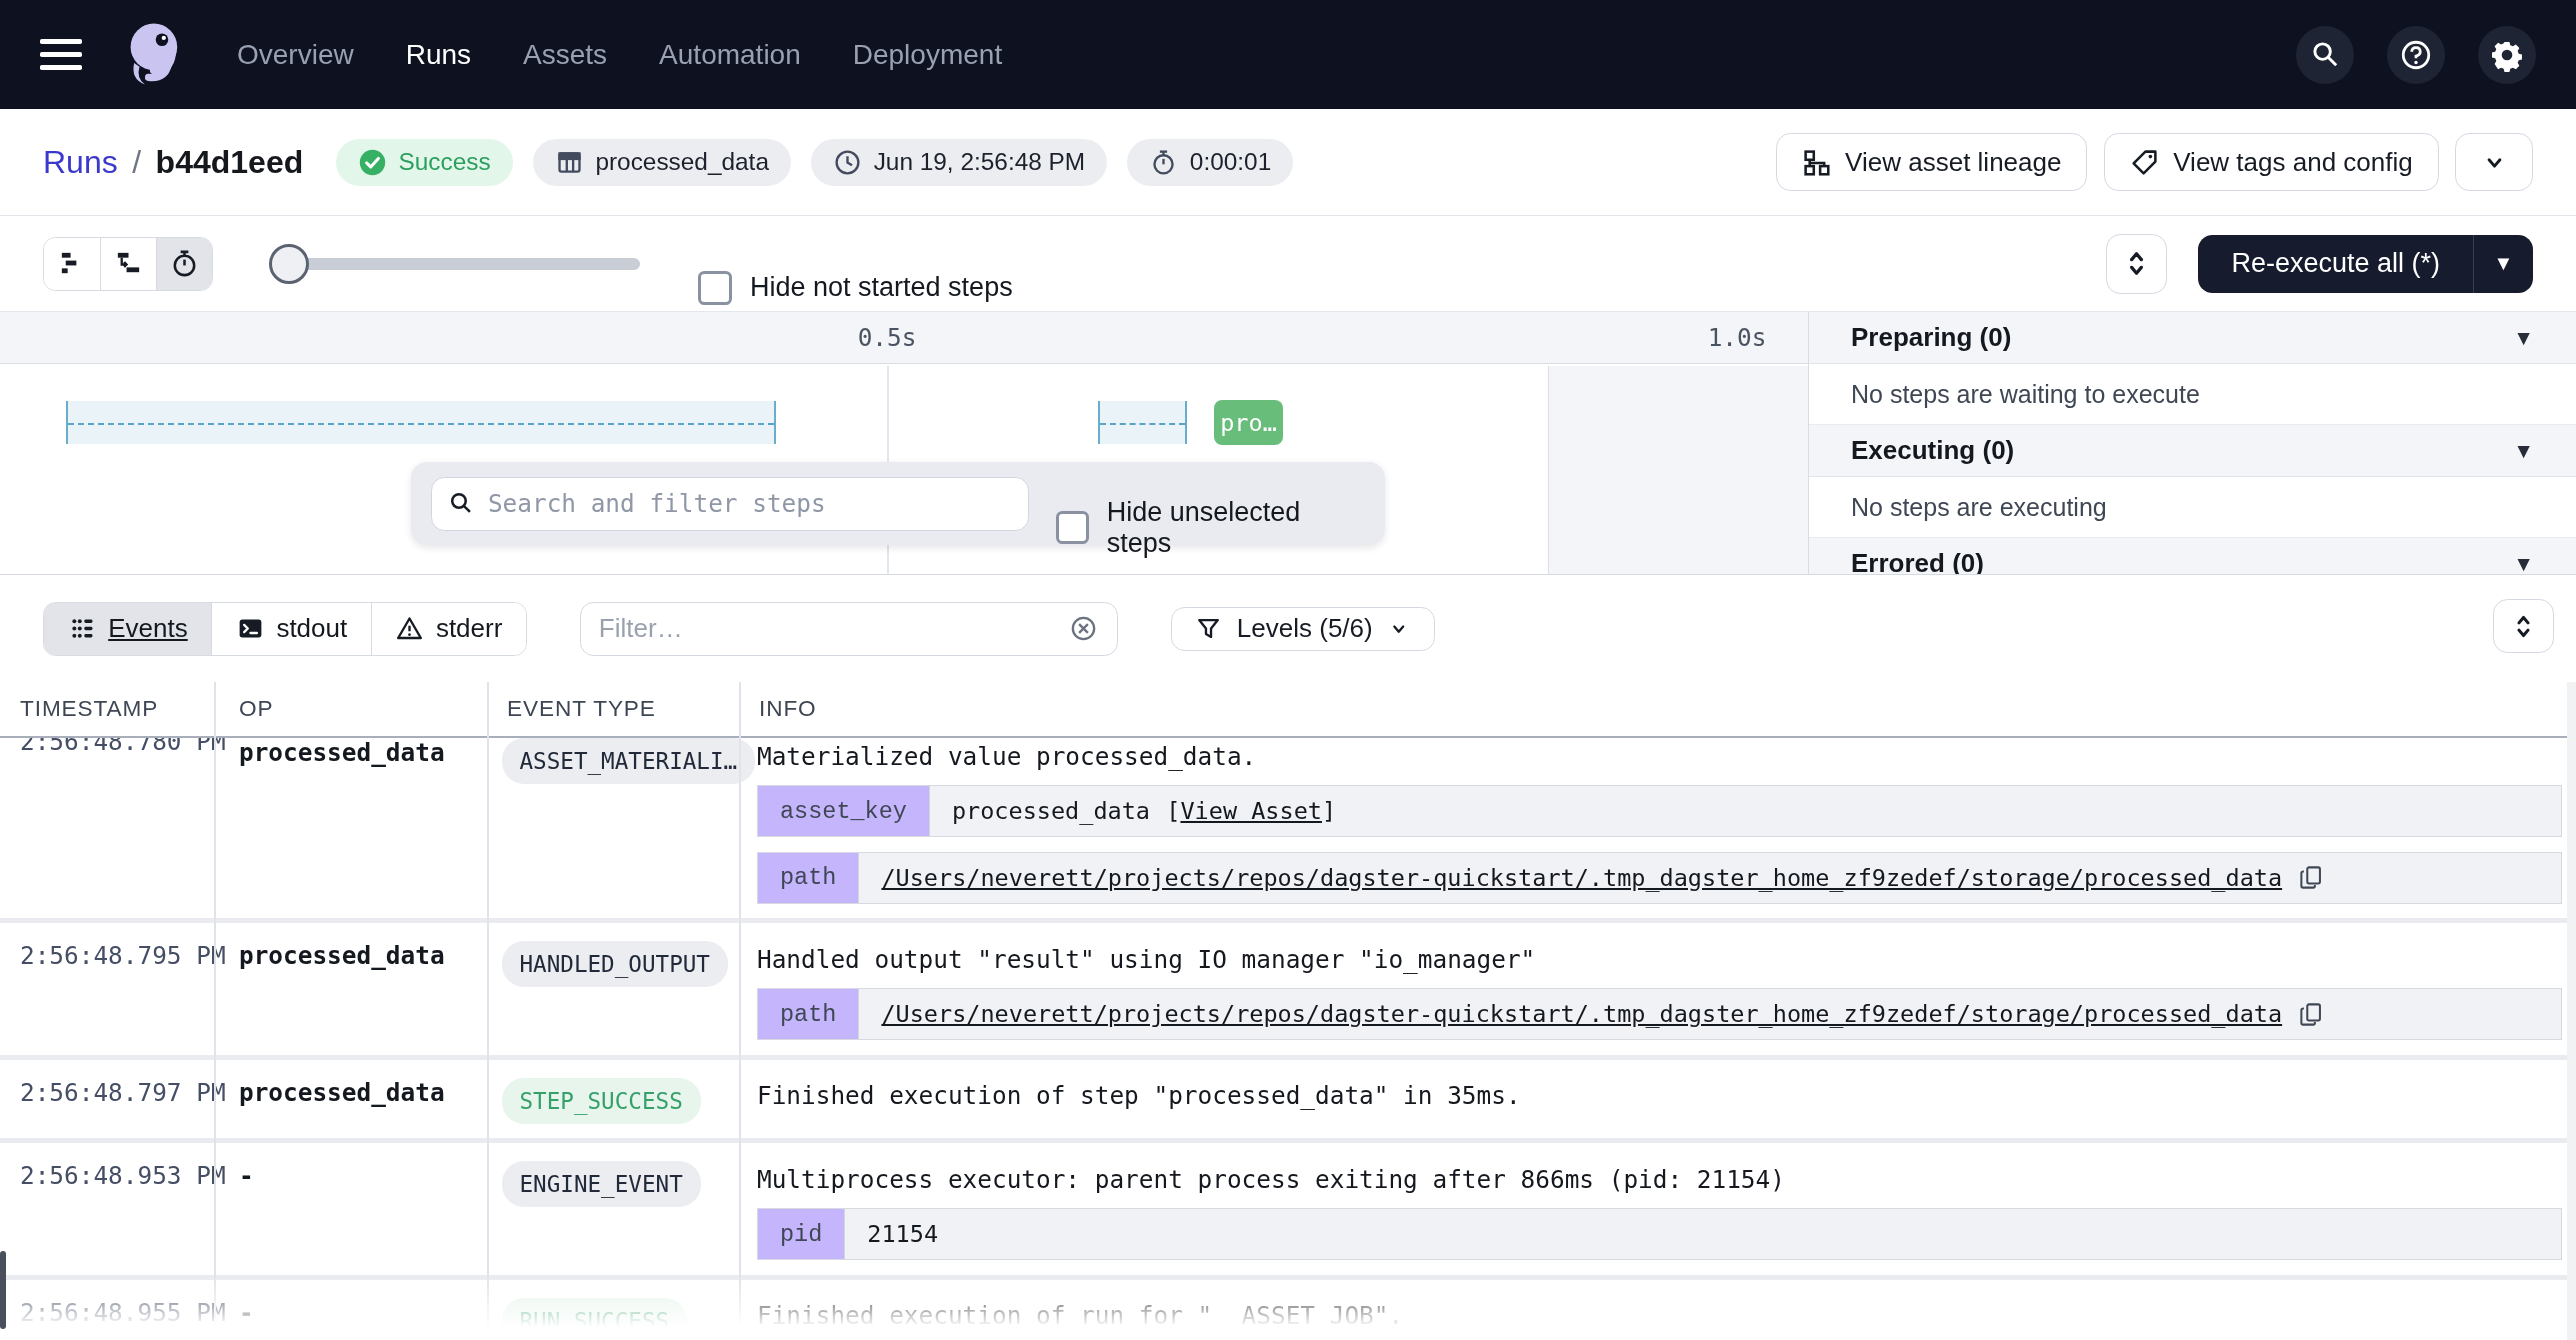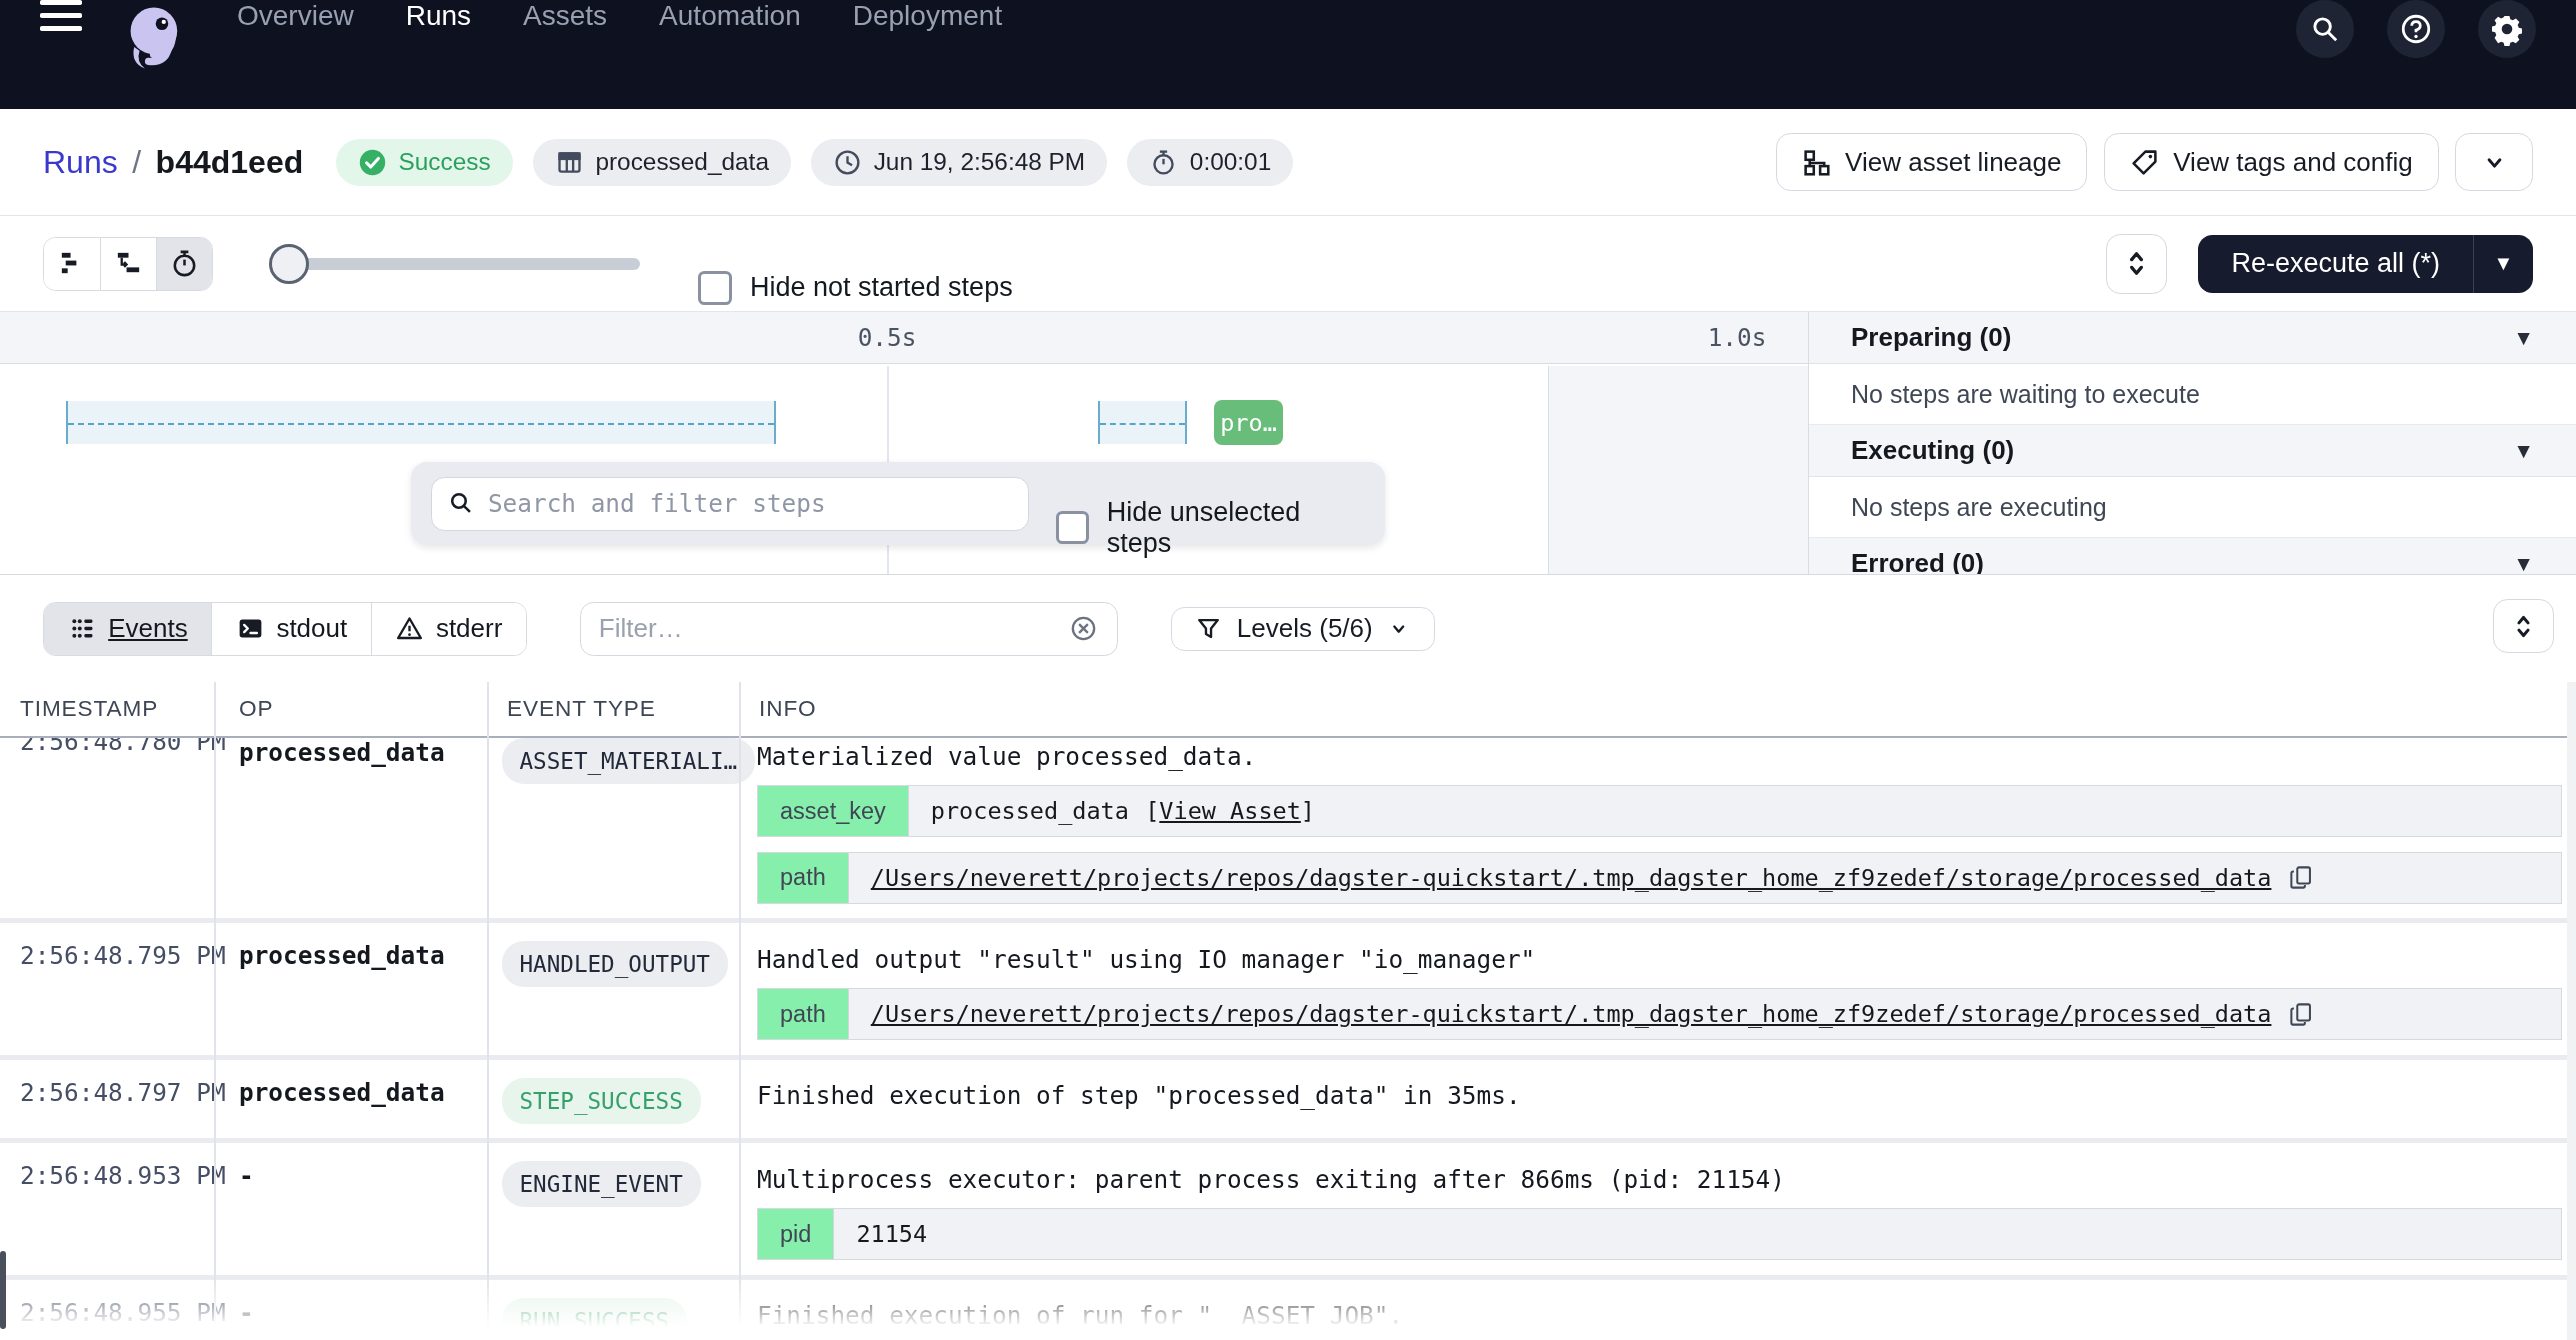--- a/index.html
+++ b/index.html
@@ -2,21 +2,21 @@
 <html style="font-size:14.5px"><head>
 <meta charset="utf-8">
 <style>
   * { margin:0; padding:0; box-sizing:border-box; }
   html,body { background:#fff; }
   .screen { position:relative; width:2576px; height:1340px; overflow:hidden;
     font-family:"Liberation Sans", sans-serif; color:#14181f; background:#fff; }
   .mono { font-family:"DejaVu Sans Mono", monospace; }
 
   
-  .navbar { height:109px; background:#0d1120; display:flex; align-items:flex-start; padding:0 40px; }
+  .navbar { height:109px; background:#0d1120; display:flex; align-items:center; padding:0 40px; }
   .hamburger { width:42px; height:31px; display:flex; flex-direction:column; justify-content:space-between; cursor:pointer; }
   .hamburger span { display:block; height:5.4px; background:#fff; border-radius:1.8px; }
   .logo { margin-left:36px; margin-right:49px; width:70px; height:78px; }
   .nav-items { display:flex; gap:52px; font-size:28px; }
   .nav-item { color:#99a0b1; cursor:pointer; }
   .nav-item.active { color:#ffffff; }
   .nav-right { margin-left:auto; display:flex; gap:33px; align-items:center; }
   .nav-circle { width:58px; height:58px; border-radius:50%; background:#1f2434; display:flex; align-items:center; justify-content:center; }
 
   
@@ -92,21 +92,21 @@
   .event-row.first { margin-top:-18px; }
   .event-row.first .c-ts { margin-top:-11px; }
   .c-ts { padding-left:20px; font-family:"DejaVu Sans Mono",monospace; font-size:24.4px; color:#454e64; white-space:nowrap; }
   .c-op { padding-left:25px; font-family:"DejaVu Sans Mono",monospace; font-size:24.4px; font-weight:bold; color:#14181f; }
   .c-ev { padding-left:14.5px; }
   .chip { display:inline-block; padding:10px 18px; border-radius:22px; background:#ebedf1; font-family:"DejaVu Sans Mono",monospace; font-size:22.6px; color:#222a3a; white-space:nowrap; }
   .chip.green { background:#e7f5ec; color:#36a06a; }
   .c-info { padding-left:18px; padding-right:14px; font-family:"DejaVu Sans Mono",monospace; font-size:24.4px; color:#15191f;border-radius:30px; }
   .info-line { margin-top:3.6px; }
   .meta { margin-top:14.5px; border:1.8px solid #d6dae0; display:flex; min-height:52px; align-items:stretch; background:#f1f2f5; }
-  .meta .mlabel { background:#86efac; border-right:1.8px solid #d2d6dd; display:flex; align-items:center; padding:0 22px; color:#3f4754; font-family:Liberation Sans, sans-serif; font-size:23.5px; flex:none; }
+  .meta .mlabel { background:#c4b5fd; border-right:1.8px solid #d2d6dd; display:flex; align-items:center; padding:0 22px; color:#3f4754; font-family:Liberation Mono, monospace; font-size:23.5px; flex:none; }
   .meta .mvalue { display:flex; align-items:center; padding:0 22px; font-family:"DejaVu Sans Mono",monospace; font-size:23.5px; color:#14181f; gap:16.3px; flex:1; min-width:0; }
   .u { text-decoration:underline; cursor:pointer; }
   .coldiv { position:absolute; top:0; bottom:0; width:1.8px; background:#e0e3e9; z-index:3; pointer-events:none; }
   .fade { position:absolute; left:0; right:9px; bottom:0; height:63px; background:linear-gradient(rgba(255,255,255,0), #ffffff 80%); z-index:4; pointer-events:none; }
   .vscroll-track { position:absolute; right:0; top:0; bottom:0; width:9px; background:#f1f2f4; z-index:5; }
   .hscroll-thumb { position:absolute; left:0; bottom:11px; width:6.3px; height:78px; background:#4a4f5c; border-radius:3.6px; z-index:6; }
 
   svg { display:block; }
 </style>
 </head>

